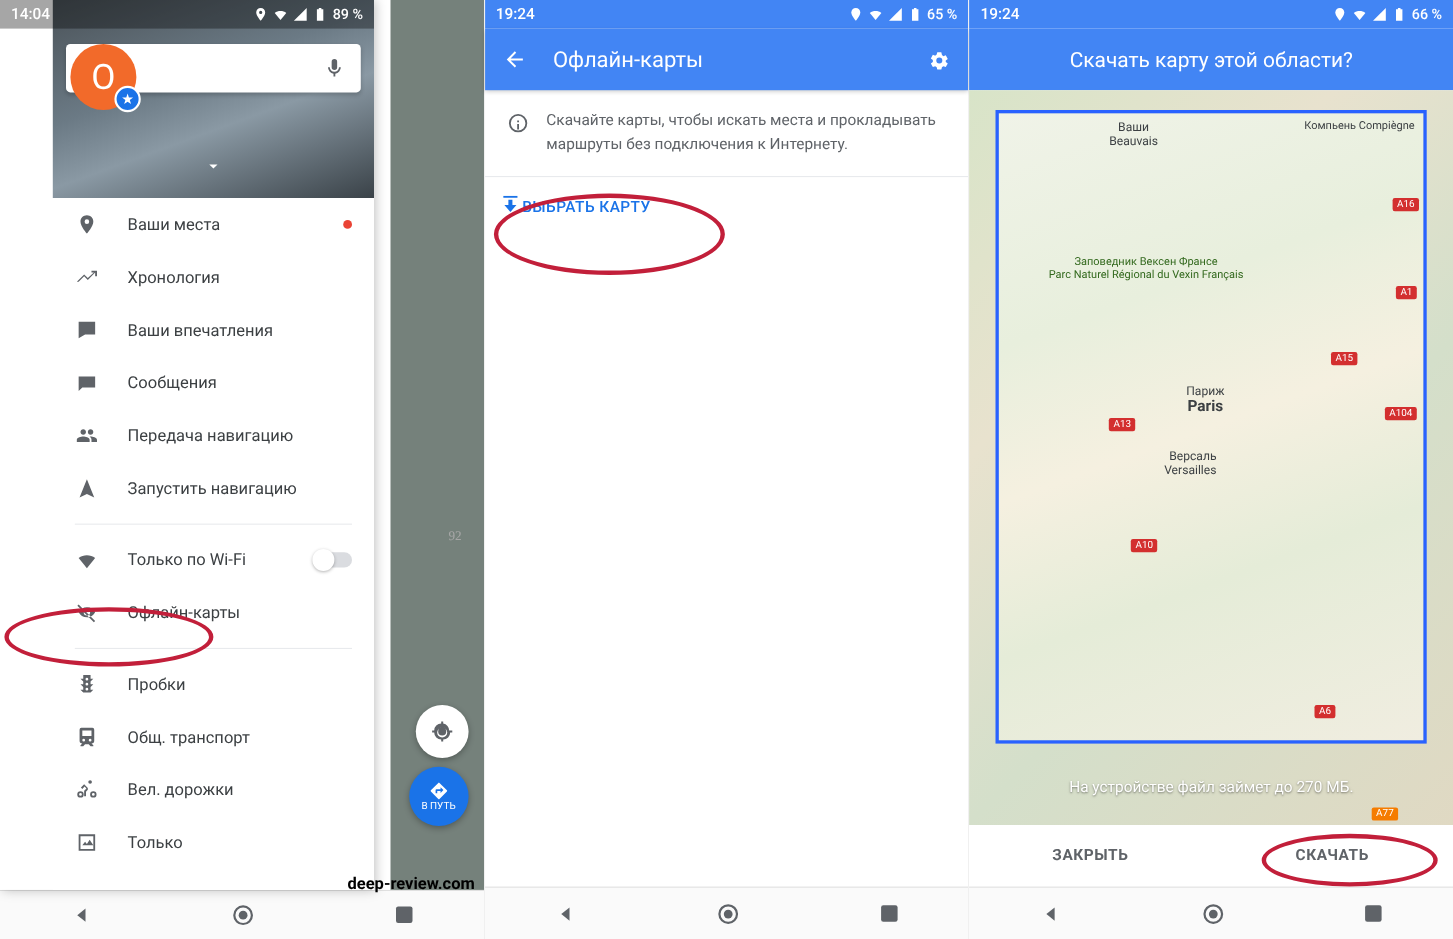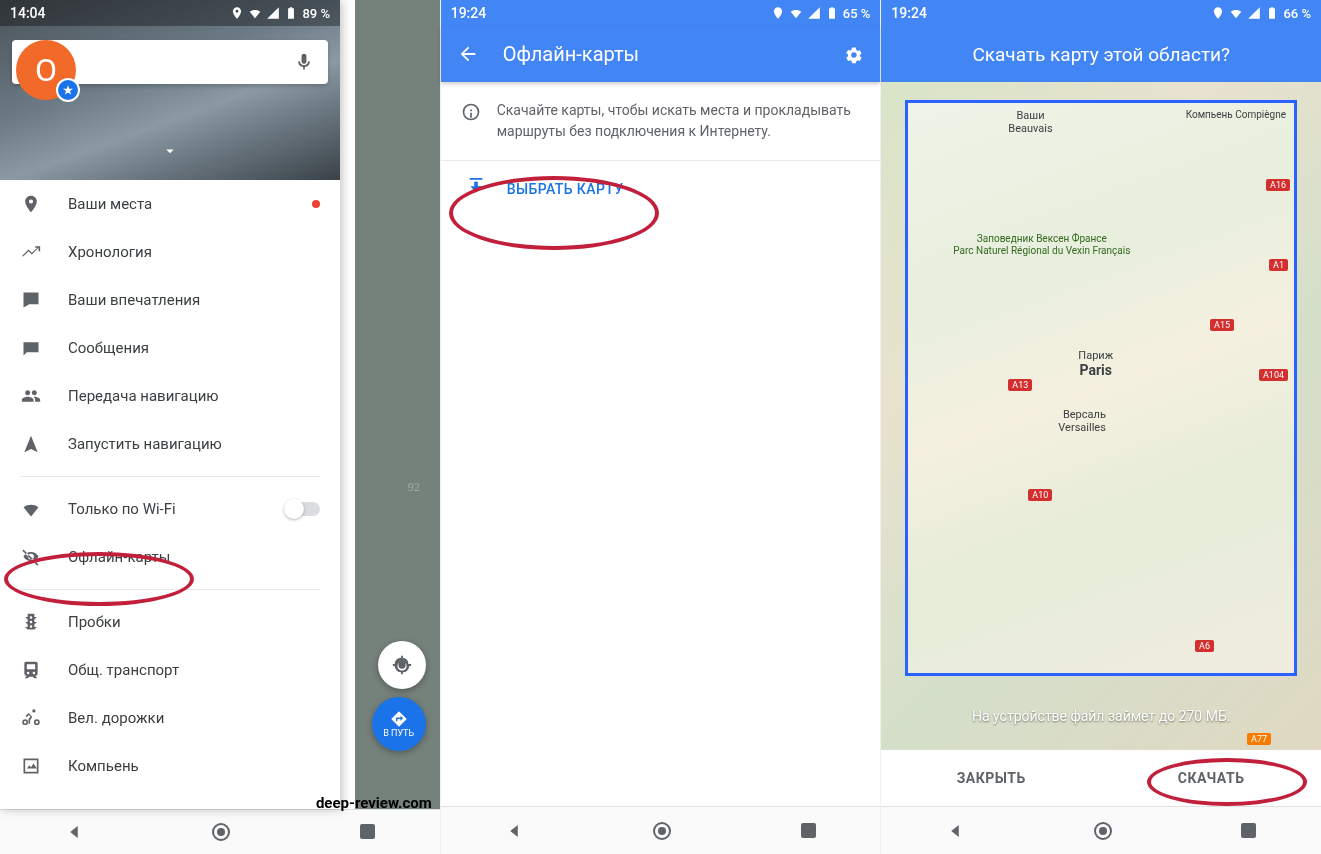--- a/index.html
+++ b/index.html
@@ -23,33 +23,33 @@
   .drawer { flex:1; background:#fff; overflow:hidden; }
   .drawer-item { height:48px; display:flex; align-items:center; padding:0 20px; gap:26px; color:#3c4043; font-size:15px; }
   .drawer-item .icon { width:22px; display:flex; justify-content:center; }
   .drawer-item .icon svg { width:20px; height:20px; fill:#5f6368; }
   .drawer-item .dot { width:8px; height:8px; border-radius:50%; background:#ea4335; margin-left:auto; }
   .drawer-divider { height:1px; background:#e8eaed; margin:8px 20px; }
   .toggle { margin-left:auto; width:34px; height:14px; border-radius:10px; background:#dadce0; position:relative;}
   .toggle::after{content:'';position:absolute;left:-2px;top:-3px;width:20px;height:20px;border-radius:50%;background:#fff;box-shadow:0 1px 3px rgba(0,0,0,.3);}
   .s1-mapstrip { position:absolute; right:0; top:0; width:85px; height:100%; background:#b4c7bd; filter:brightness(.65); z-index:0;font-family:Liberation Serif, serif;}
   .s1-wrapper { position:relative; display:flex; width:100%; height:100%;}
-  .s1-content { width:340px; background:#fff; position:relative; z-index:2; display:flex; flex-direction:column; height:100%; box-shadow:2px 0 10px rgba(0,0,0,.25);}
+  .s1-content { width:340px; background:#fff; position:relative; z-index:2; display:flex; flex-direction:column; height:100%; box-shadow:2px 0 10px rgba(0,0,0,.25);padding-left:48px;}
   .fab-locate { position:absolute; right:14px; bottom:120px; width:48px; height:48px; border-radius:50%; background:#fff; box-shadow:0 2px 6px rgba(0,0,0,.3); display:flex; align-items:center; justify-content:center; z-index:3;}
   .fab-locate svg { width:22px; height:22px; fill:#5f6368;}
   .fab-go { position:absolute; right:14px; bottom:58px; width:54px; height:54px; border-radius:50%; background:#1a73e8; box-shadow:0 2px 6px rgba(0,0,0,.3); display:flex; flex-direction:column; align-items:center; justify-content:center; color:#fff; font-size:9px; z-index:3;}
   .fab-go svg { width:18px; height:18px; fill:#fff; }
 
   
   .appbar { height:56px; background:#4285f4; color:#fff; display:flex; align-items:center; padding:0 16px; gap:24px; box-shadow:0 2px 4px rgba(0,0,0,.2);}
   .appbar-title { font-size:20px; font-weight:400; flex:1;}
   .appbar svg { width:22px; height:22px; fill:#fff; }
   .info-row { display:flex; gap:16px; padding:18px 20px; font-size:14px; color:#5f6368; line-height:1.5; border-bottom:1px solid #e8eaed;}
   .info-row svg { width:20px; height:20px; fill:#5f6368; flex-shrink:0; margin-top:2px;}
-  .select-map { height:56px; display:flex; align-items:center; gap:20px; padding:0 24px; color:#1a73e8; font-weight:500; font-size:14px; letter-spacing:.4px;}
+  .select-map { height:56px; display:flex; align-items:center; padding:0 12px; color:#1a73e8; font-weight:500; font-size:14px; letter-spacing:.4px;}
   .select-map svg { width:22px; height:22px; fill:#1a73e8;}
 
   
   .s3-header { height:56px; background:#4285f4; color:#ffffff; display:flex; align-items:center; justify-content:center; font-size:19px;}
   .s3-map-wrap { flex:1; background:linear-gradient(135deg,#d8e4c8 0%,#e8e2ce 30%,#d4dfca 60%,#e0d9c3 100%); position:relative; padding:18px 24px;}
   .s3-selection { position:absolute; top:18px; left:24px; right:24px; bottom:74px; border:3px solid #2962ff; background:linear-gradient(160deg,#f0f3e8,#e8efdd 30%,#f5f0e0 50%,#e5ecd8 70%,#f0ede0); display:flex; flex-direction:column; align-items:center; justify-content:center; gap:4px;}
   .map-label { font-size:11px; color:#3c4043; text-align:center;}
   .map-label.big { font-size:14px; font-weight:700;}
   .map-label.green { color:#33691e; font-size:10px; line-height:1.2;}
   .road-tag { display:inline-block; padding:1px 4px; font-size:9px; color:#fff; border-radius:2px;}
@@ -208,21 +208,21 @@
               </svg>
             </span>
             <span>Вел. дорожки</span>
           </div>
         <div class="drawer-item">
             <span class="icon">
               <svg viewBox="0 0 24 24">
                 <path d="M3 3h18v18H3V3zm2 2v14h14V5H5zm2 10l3-4 2 2.5L15 9l4 6H7z"></path>
               </svg>
             </span>
-            <span>Компьень</span>
+            <span>Только</span>
           </div>
       </div>
     </div>
     <div class="fab-locate">
         <svg viewBox="0 0 24 24">
           <path d="M12 8a4 4 0 100 8 4 4 0 000-8zm9 3h-2.07A7 7 0 0013 4.07V2h-2v2.07A7 7 0 004.07 11H2v2h2.07A7 7 0 0011 19.93V22h2v-2.07A7 7 0 0019.93 13H22v-2zm-9 7a5 5 0 110-10 5 5 0 010 10z"></path>
         </svg>
       </div>
     <div class="fab-go">
         <svg viewBox="0 0 24 24">

